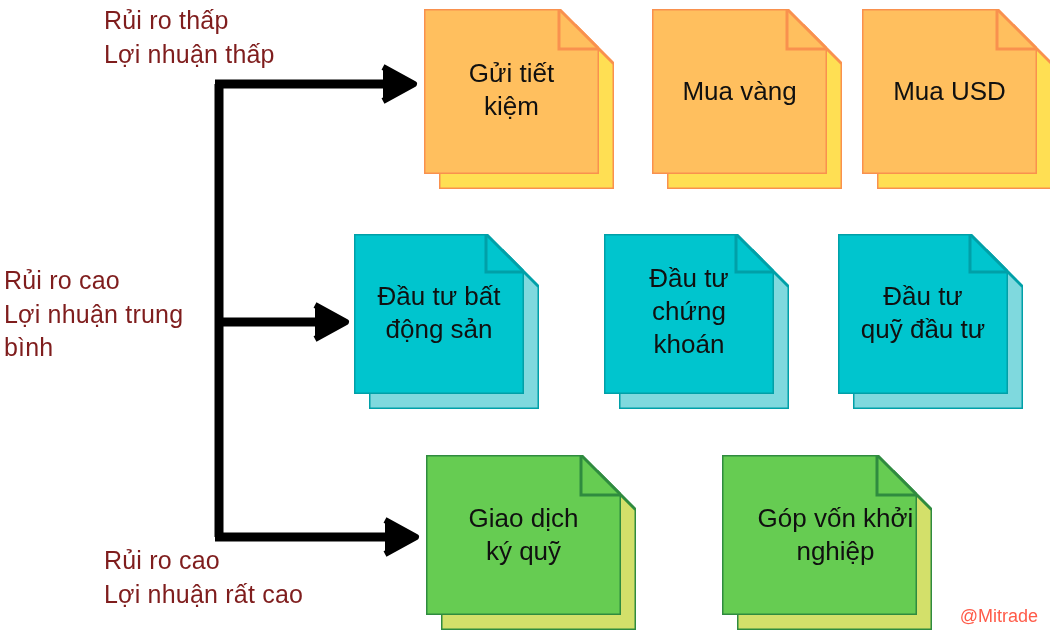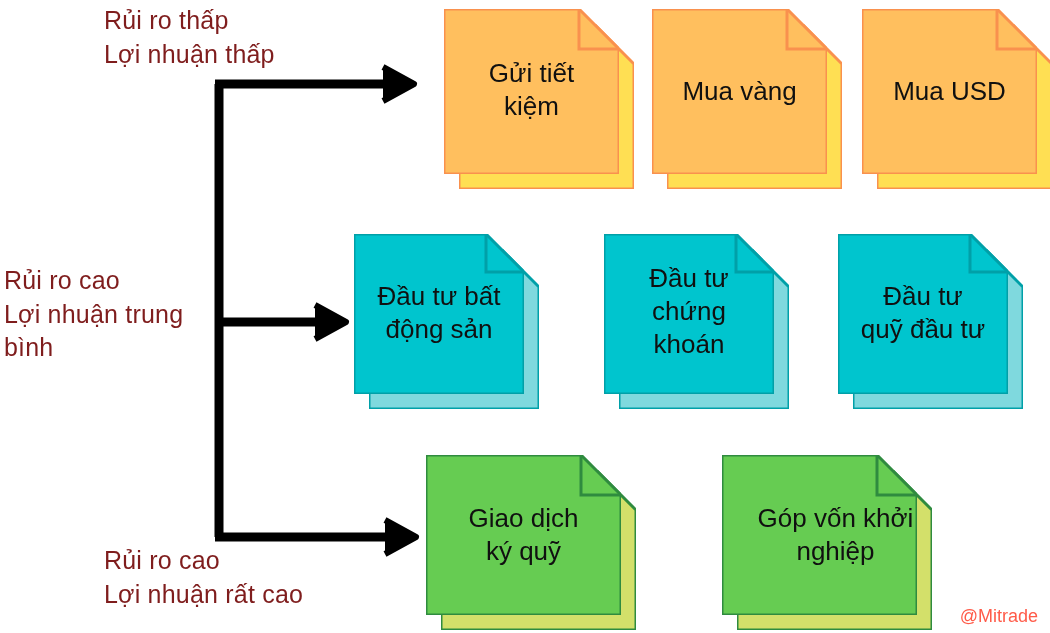--- a/index.html
+++ b/index.html
@@ -101,21 +101,21 @@
     <path d="M 215 84 L 388 84" stroke="#000000" stroke-width="9" fill="none"></path>
     <path d="M 383 67 L 414 84 L 383 101" fill="#000000" stroke="#000000" stroke-width="6" stroke-linejoin="round"></path>
 
     <path d="M 219 322 L 320 322" stroke="#000000" stroke-width="9" fill="none"></path>
     <path d="M 315 305 L 346 322 L 315 339" fill="#000000" stroke="#000000" stroke-width="6" stroke-linejoin="round"></path>
 
     <path d="M 215 537 L 390 537" stroke="#000000" stroke-width="9" fill="none"></path>
     <path d="M 385 520 L 416 537 L 385 554" fill="#000000" stroke="#000000" stroke-width="6" stroke-linejoin="round"></path>
   </svg>
 
-  <div class="card" style="left:444px; top:9px; width:175px; height:165px;text-decoration:underline;">
+  <div class="card" style="left:424px; top:9px; width:175px; height:165px;text-decoration:underline;">
     <svg class="shadow" width="175" height="165" viewBox="0 0 175 165">
       <path d="M 0 0 L 135 0 L 175 40 L 175 165 L 0 165 Z" fill="#ffdf53" stroke="#f9914e" stroke-width="3"></path>
     </svg>
     <svg class="sheet" width="175" height="165" viewBox="0 0 175 165">
       <path d="M 0 0 L 135 0 L 175 40 L 175 165 L 0 165 Z" fill="#ffbf5e" stroke="#f9914e" stroke-width="3"></path>
       <path d="M 135 0 L 135 40 L 175 40" fill="none" stroke="#f9914e" stroke-width="3"></path>
     </svg>
     <div class="label" style="top:48px;">Gửi tiết
 kiệm</div>
   </div>

